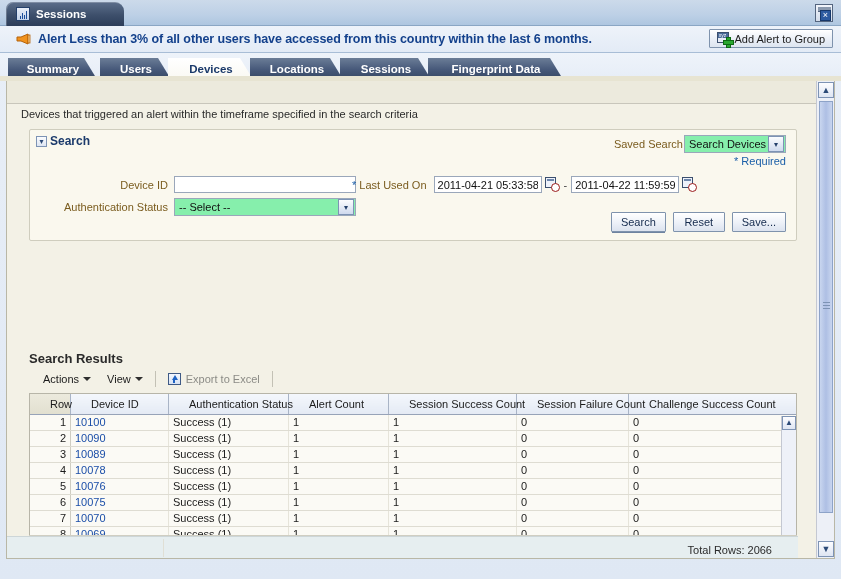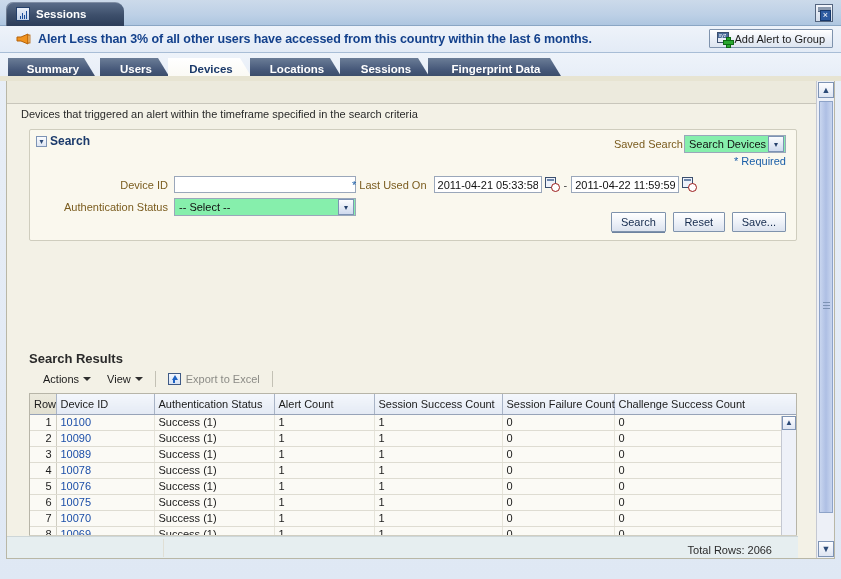--- a/index.html
+++ b/index.html
@@ -266,21 +266,21 @@
 
   
   .tblwrap{
     position:absolute; left:22px; top:312px; width:768px; height:220px;
     border:1px solid #b7b5a8; background:#fbfaf5; overflow:hidden;
   }
   table.grid{ border-collapse:collapse; width:752px; table-layout:fixed; font-size:11px; }
   table.grid th{
     background: linear-gradient(#f4f7fc,#e4eaf4);
     border-right:1px solid #a9b4c6; border-bottom:1px solid #97a3b8;
-    font-weight:normal; text-align:left; padding:2px 4px; height:20px;
+    font-weight:normal; text-align:left; padding:2px 20px; height:20px;
     color:#1b1b1b; white-space:nowrap;
   }
   table.grid th.rownum{ background: linear-gradient(#eceadd,#e2e0d0); width:26px; text-align:left;}
   table.grid td{
     border-bottom:1px solid #dedcd2; border-right:1px solid #e6e4da;
     padding:1px 4px; height:16px; color:#1b1b1b; background:#fbfaf5; white-space:nowrap;
   }
   table.grid td.rownum{
     background:#fbfaf5; text-align:right; padding-right:4px;
     border-right:1px solid #cfcdc2; color:#1b1b1b;

